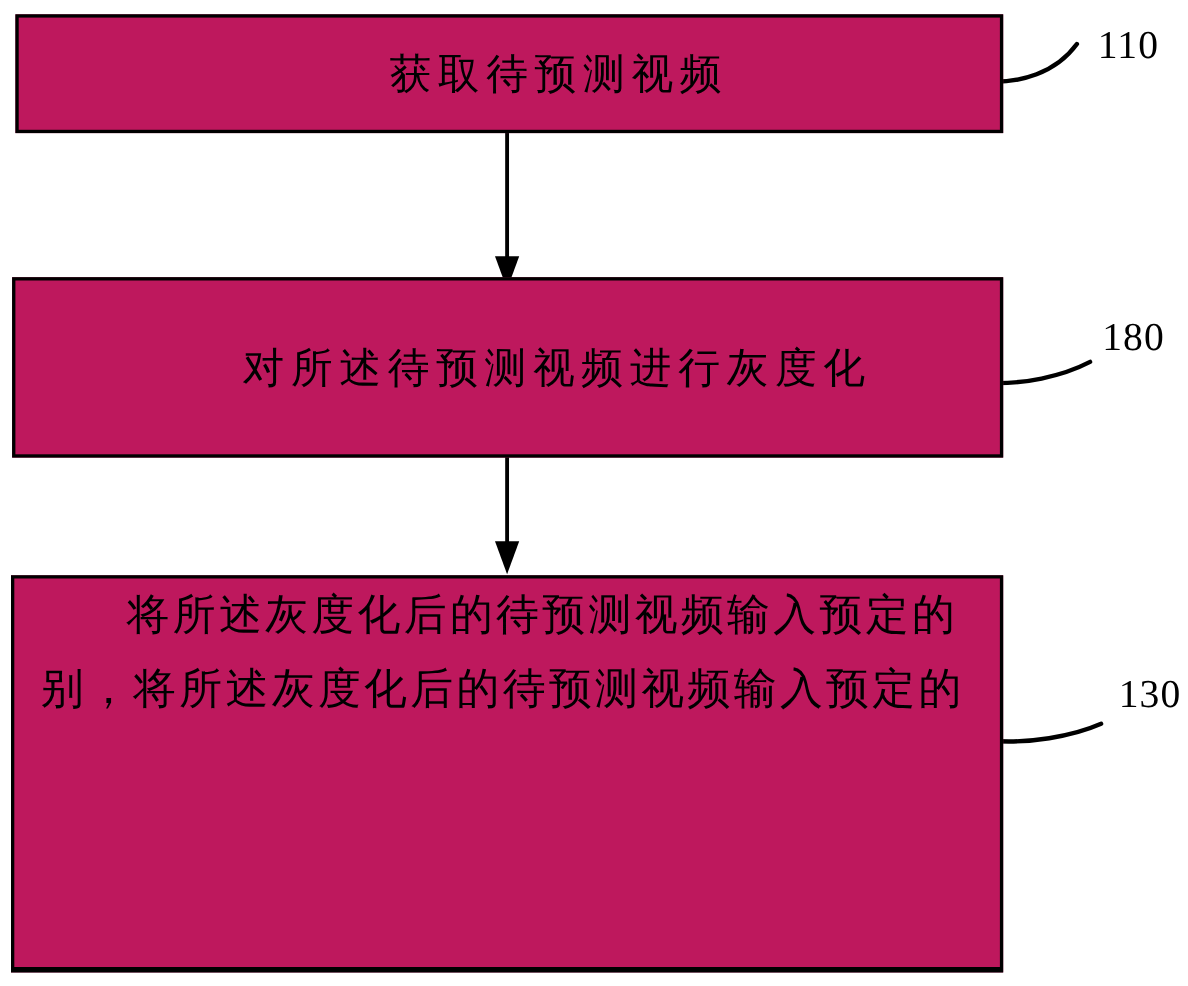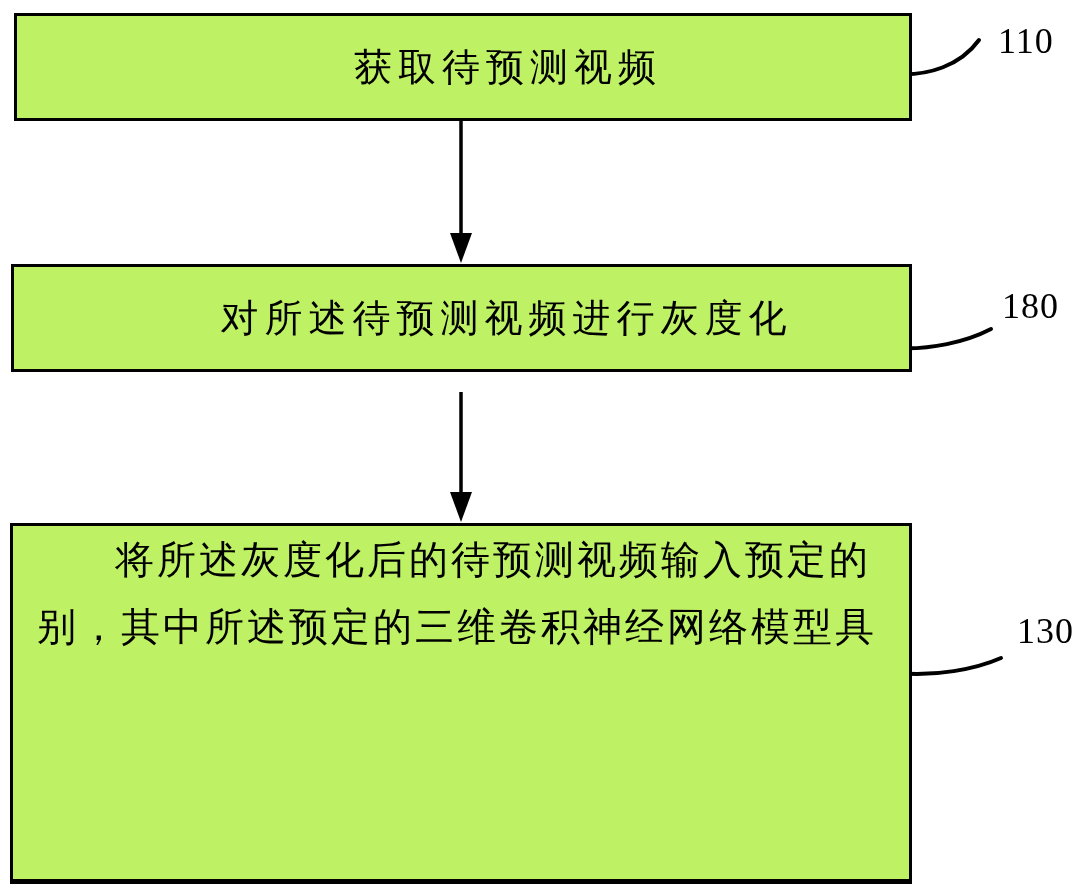--- a/index.html
+++ b/index.html
@@ -15,26 +15,26 @@
   .connector-layer {
     position: absolute;
     left: 0; top: 0;
     width: 1080px; height: 896px;
     pointer-events: none;
   }
   .box {
     position: absolute;
     box-sizing: border-box;
     border: 3px solid #000000;
-    background: #bef264;
+    background: #be185d;
     display: flex;
     align-items: center;
   }
   .box-110 { left: 14px;  top: 13px;  width: 898px; height: 108px; }
-  .box-120 { left: 11px;  top: 264px; width: 901px; height: 108px; }
+  .box-120 { left: 11px;  top: 252px; width: 901px; height: 164px; }
   .box-130 {
     left: 10px; top: 523px; width: 902px; height: 361px;
     border-bottom-width: 5px;
     flex-direction: column;
     justify-content: flex-start;
   }
   .box-text {
     width: 100%;
     box-sizing: border-box;
     text-align: center;
@@ -89,17 +89,17 @@
   </div>
   <div class="ref-label ref-110">110</div>
 
   <div class="box box-120">
     <div class="box-text">对所述待预测视频进行灰度化</div>
   </div>
   <div class="ref-label ref-120">180</div>
 
   <div class="box box-130">
     <div class="line line-first">将所述灰度化后的待预测视频输入预定的</div>
-    <div class="line">别，其中所述预定的三维卷积神经网络模型具</div>
+    <div class="line">别，将所述灰度化后的待预测视频输入预定的</div>
   </div>
   <div class="ref-label ref-130">130</div>
 
 </div>
 
 </body></html>

